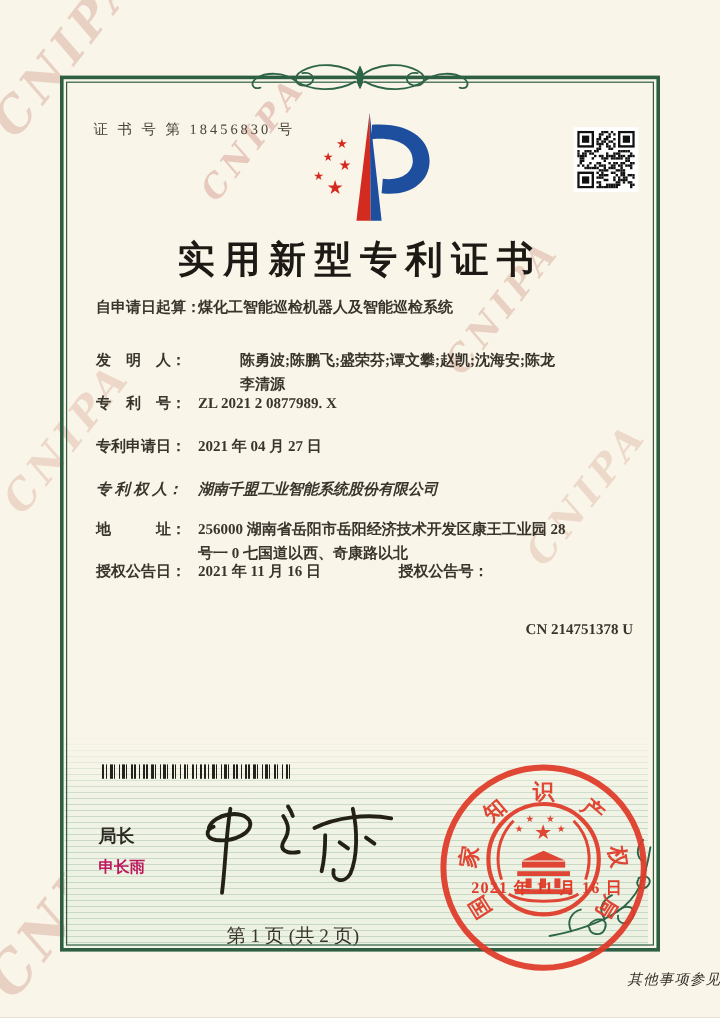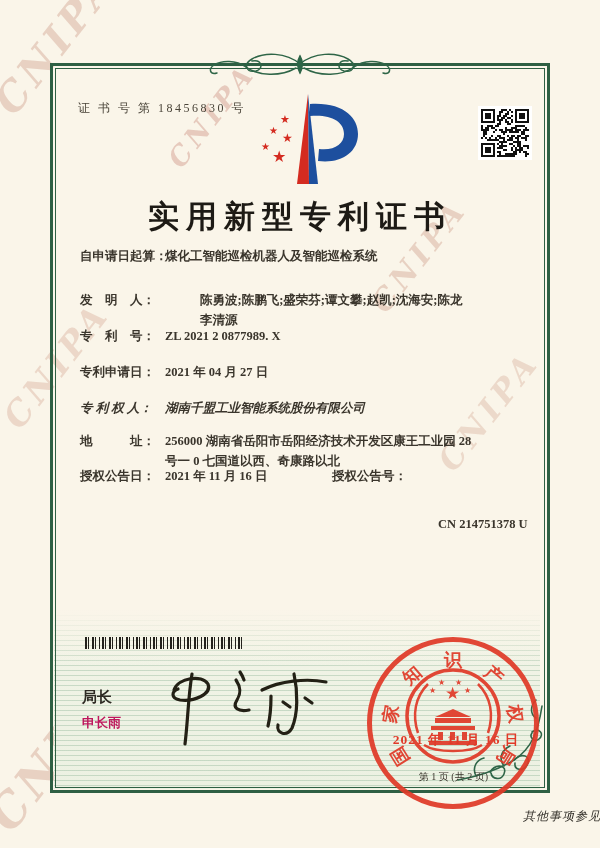--- a/index.html
+++ b/index.html
@@ -86,21 +86,21 @@
   .seal-char{
     position:absolute;width:20px;height:20px;text-align:center;
     font-size:18px;font-weight:700;color:#e03a28;line-height:20px;
     font-family:"Liberation Serif","DejaVu Serif",serif;
   }
   .seal-emblem{position:absolute;left:39px;top:32px;width:102px;height:102px;}
   .seal-date{
     position:absolute;left:366px;top:731px;width:180px;text-align:center;
     font-size:13.5px;font-weight:700;color:#e03a28;letter-spacing:1px;white-space:nowrap;
   }
-  .page-num{position:absolute;left:0;top:770px;width:488px;text-align:right;font-size:10px;color:#3a352c;}
+  .page-num{position:absolute;left:0;top:770px;width:488px;text-align:center;font-size:16px;color:#3a352c;}
   .cont-note{position:absolute;left:0;top:808px;width:600px;text-align:right;font-size:12px;font-style:italic;color:#33302a;letter-spacing:1px;padding-left:27px;}
 </style>
 </head>
 <body>
 
 <div class="page">
 
   <div class="wm wm1">CNIPA</div>
   <div class="wm wm2">CNIPA</div>
   <div class="wm wm3">CNIPA</div>

